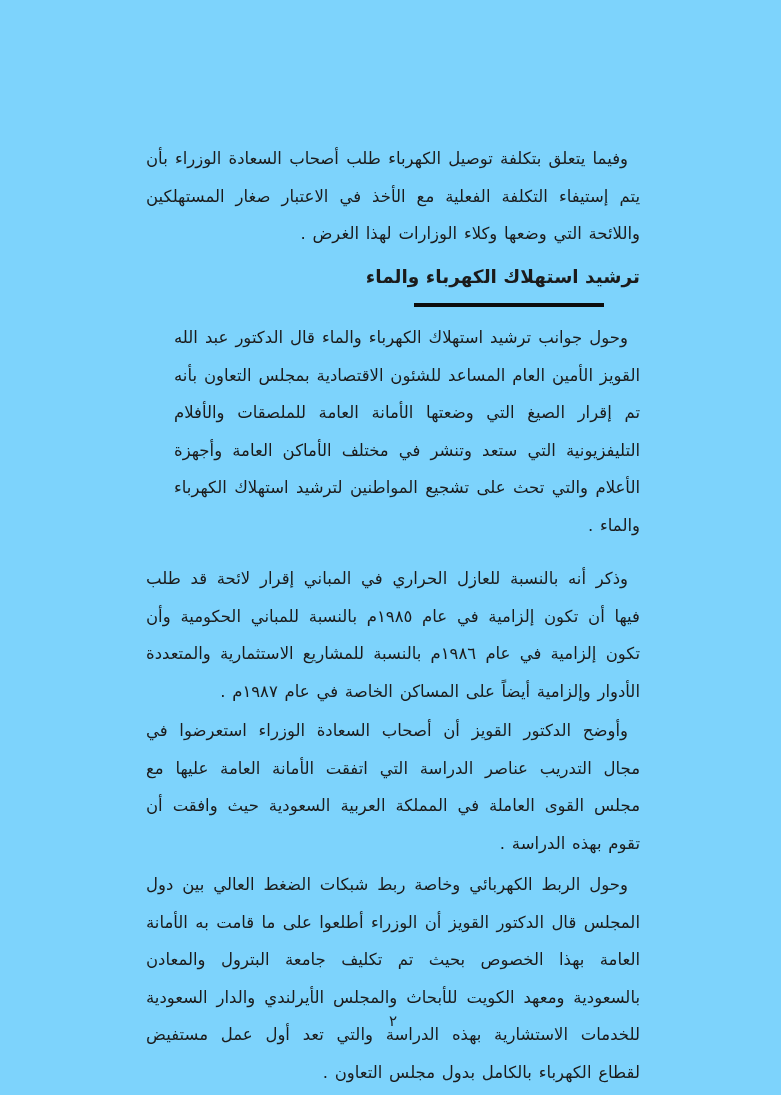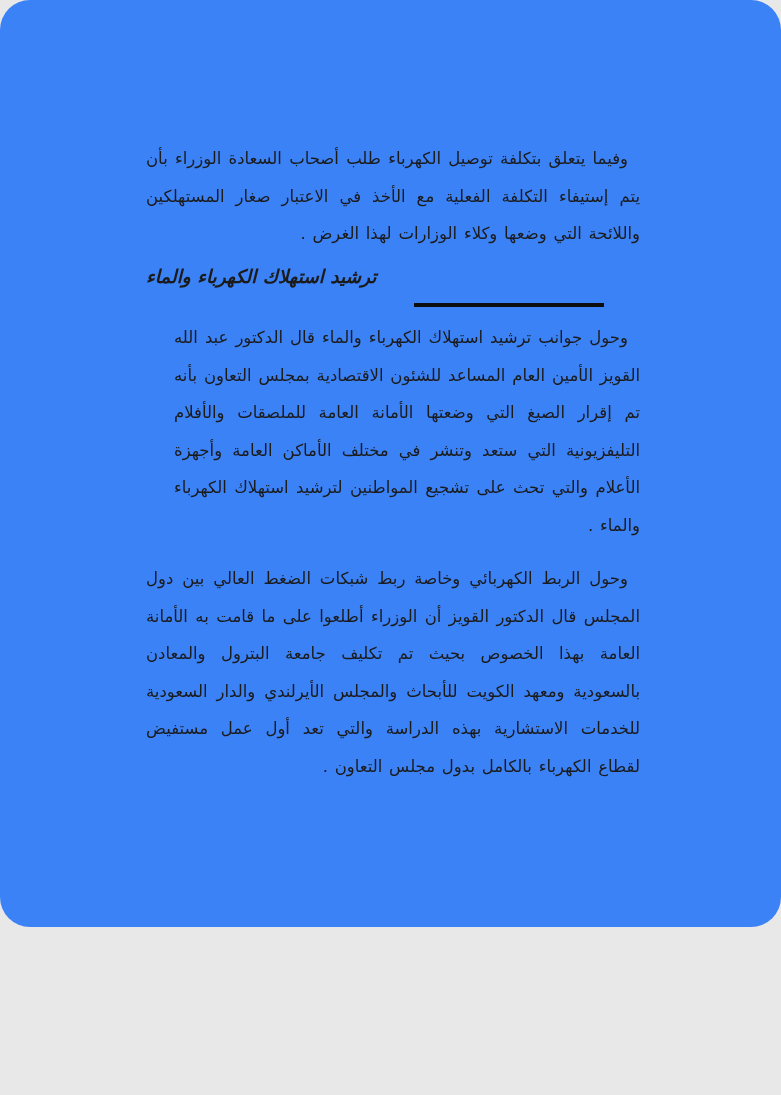--- a/index.html
+++ b/index.html
@@ -3,28 +3,27 @@
 <meta charset="utf-8">
 <style>
   html, body {
     margin: 0;
     padding: 0;
     background: #e8e8e8;
   }
   .page {
     position: relative;
     width: 781px;
-    height: 927px;
+    height: 1095px;
     margin: 0 auto;
-    background: #3b82f6;
+    background: #7dd3fc;
     overflow: hidden;
     font-family: "DejaVu Sans", sans-serif;
     color: #1b1b1b;
     direction: rtl;
-    border-radius: 30px;
   }
   .text-block {
     position: absolute;
     top: 140px;
     right: 141px;
     width: 494px;
     direction: rtl;
     text-align: justify;
     font-size: 16.5px;
     line-height: 37.5px;
@@ -34,22 +33,21 @@
     margin: 0;
     text-indent: 12px;
     word-spacing: 1.5px;
   }
   .para.intro   { margin-bottom: 6px; }
   .para.p-after-heading { margin-bottom: 16px; margin-left: 28px; }
   .para.p-mid   { margin-bottom: 2px; }
   .para.p-mid2  { margin-bottom: 4px; }
   .heading-wrap {
     margin: 6px 0 12px 0;
-    text-align: left;
-    font-style: italic;
+    text-align: right;
   }
   .heading-text {
     display: inline-block;
     font-weight: bold;
     font-size: 18.5px;
     line-height: 26px;
     letter-spacing: 0;
   }
   .heading-underline {
     display: block;
@@ -76,20 +74,22 @@
 
     <p class="para intro">وفيما يتعلق بتكلفة توصيل الكهرباء طلب أصحاب السعادة الوزراء بأن يتم إستيفاء التكلفة الفعلية مع الأخذ في الاعتبار صغار المستهلكين واللائحة التي وضعها وكلاء الوزارات لهذا الغرض .</p>
 
     <div class="heading-wrap">
       <span class="heading-text">ترشيد استهلاك الكهرباء والماء</span>
       <span class="heading-underline"></span>
     </div>
 
     <p class="para p-after-heading">وحول جوانب ترشيد استهلاك الكهرباء والماء قال الدكتور عبد الله القويز الأمين العام المساعد للشئون الاقتصادية بمجلس التعاون بأنه تم إقرار الصيغ التي وضعتها الأمانة العامة للملصقات والأفلام التليفزيونية التي ستعد وتنشر في مختلف الأماكن العامة وأجهزة الأعلام والتي تحث على تشجيع المواطنين لترشيد استهلاك الكهرباء والماء .</p>
 
+    <p class="para p-mid">وذكر أنه بالنسبة للعازل الحراري في المباني إقرار لائحة قد طلب فيها أن تكون إلزامية في عام ١٩٨٥م بالنسبة للمباني الحكومية وأن تكون إلزامية في عام ١٩٨٦م بالنسبة للمشاريع الاستثمارية والمتعددة الأدوار وإلزامية أيضاً على المساكن الخاصة في عام ١٩٨٧م .</p>
 
+    <p class="para p-mid2">وأوضح الدكتور القويز أن أصحاب السعادة الوزراء استعرضوا في مجال التدريب عناصر الدراسة التي اتفقت الأمانة العامة عليها مع مجلس القوى العاملة في المملكة العربية السعودية حيث وافقت أن تقوم بهذه الدراسة .</p>
 
     <p class="para">وحول الربط الكهربائي وخاصة ربط شبكات الضغط العالي بين دول المجلس قال الدكتور القويز أن الوزراء أطلعوا على ما قامت به الأمانة العامة بهذا الخصوص بحيث تم تكليف جامعة البترول والمعادن بالسعودية ومعهد الكويت للأبحاث والمجلس الأيرلندي والدار السعودية للخدمات الاستشارية بهذه الدراسة والتي تعد أول عمل مستفيض لقطاع الكهرباء بالكامل بدول مجلس التعاون .</p>
 
   </main>
 
   <div class="page-number">٢</div>
 </div>
 
 </body></html>

